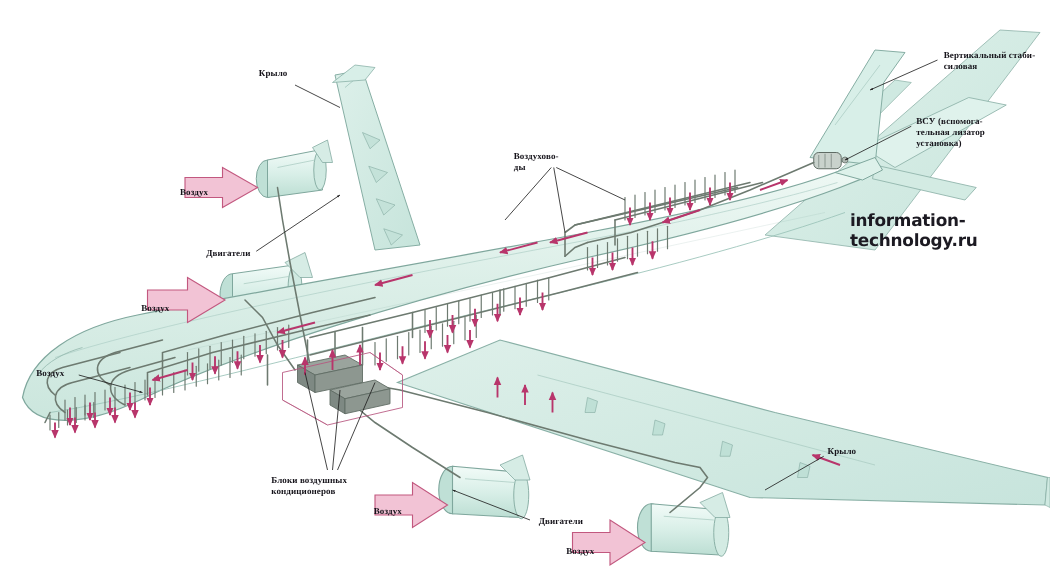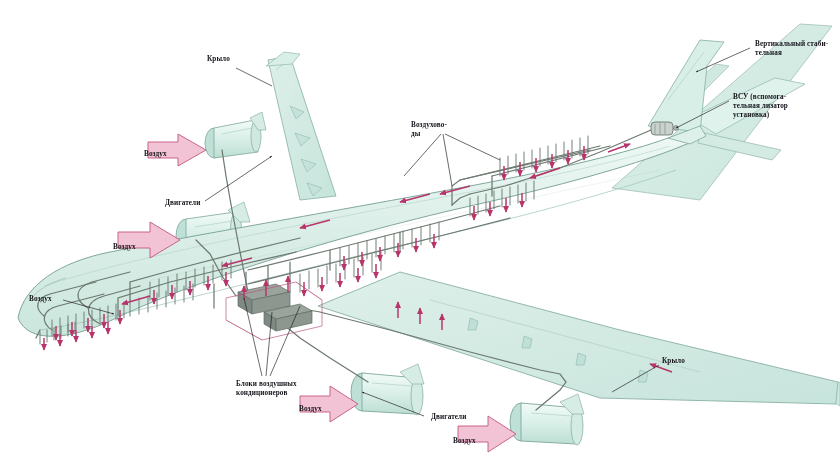--- a/index.html
+++ b/index.html
@@ -390,42 +390,43 @@
 
       <path d="M262,376 L244,298"></path>
       <path d="M266,376 L272,312"></path>
       <path d="M270,376 L300,306"></path>
     </g>
   </svg>
 
   <div class="lbl" style="left:207px;top:55px;">Крыло</div>
 
   <div class="lbl" style="left:755px;top:40px;">Вертикальный стаби-
-тельная</div>
+силовая</div>
 
   <div class="lbl" style="left:733px;top:93px;">ВСУ (вспомога-
 тельная лизатор
 установка)</div>
 
   <div class="lbl" style="left:411px;top:121px;">Воздухово-
 ды</div>
 
   <div class="lbl" style="left:144px;top:150px;">Воздух</div>
 
   <div class="lbl" style="left:165px;top:199px;">Двигатели</div>
 
   <div class="lbl" style="left:113px;top:243px;">Воздух</div>
 
   <div class="lbl" style="left:29px;top:295px;">Воздух</div>
 
-  <div class="lbl" style="left:236px;top:380px;">Блоки воздушных
+  <div class="lbl" style="left:217px;top:380px;">Блоки воздушных
 кондиционеров</div>
 
   <div class="lbl" style="left:299px;top:405px;">Воздух</div>
 
   <div class="lbl" style="left:431px;top:413px;">Двигатели</div>
 
   <div class="lbl" style="left:453px;top:437px;">Воздух</div>
 
   <div class="lbl" style="left:662px;top:357px;">Крыло</div>
 
+  <div class="wm" style="left:680px;top:169px;">information-technology.ru</div>
 
 </div>
 
 </body></html>

